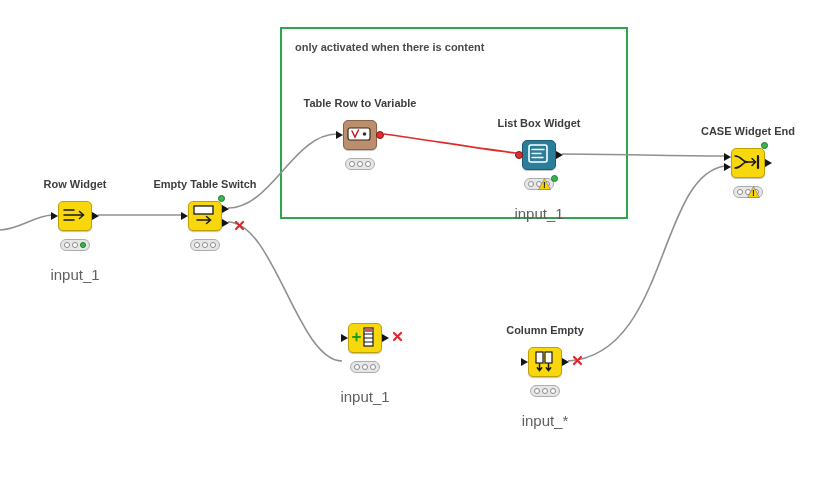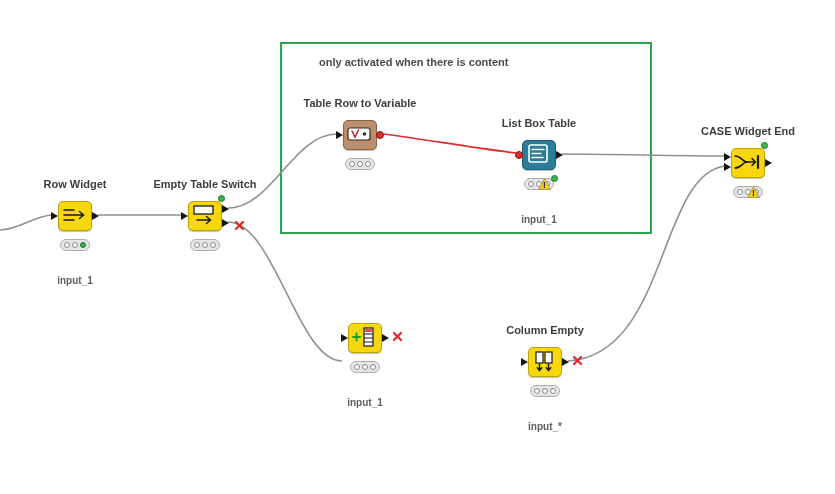--- a/index.html
+++ b/index.html
@@ -2,21 +2,21 @@
 <html><head>
 <meta charset="utf-8">
 <style>
   html,body{margin:0;padding:0;background:#fff;}
   .canvas{
     position:relative;width:835px;height:494px;background:#fff;overflow:hidden;
     font-family:"Liberation Sans",sans-serif;
   }
   
   .annotation{position:absolute;z-index:1;background:transparent;}
-  .annotation.green{left:280px;top:42px;width:344px;height:188px;border:2px solid var(--annotation-green,#2ea44f);padding-left:24px;}
+  .annotation.green{left:280px;top:27px;width:344px;height:188px;border:2px solid var(--annotation-green,#2ea44f);}
   .annotation.orange{left:280px;top:258px;width:344px;height:206px;border:2px solid var(--annotation-orange,#f09d33);}
   .annotation-title{font-size:11px;font-weight:bold;color:#4a4a4a;padding:11px 13px;white-space:pre-line;line-height:15px;}
   
   svg.edges{position:absolute;left:0;top:0;z-index:2;}
   .edge{fill:none;stroke:var(--edge-gray,#909090);stroke-width:1.6;}
   .edge.red{stroke:var(--edge-red,#e02b2b);stroke-width:1.7;}
   
   .node{position:absolute;z-index:3;width:240px;margin-left:-120px;display:flex;flex-direction:column;align-items:center;}
   .node-label{font-size:11px;font-weight:bold;color:#3d3d3d;height:14px;line-height:14px;margin-bottom:10px;white-space:nowrap;}
   .node-body{position:relative;width:32px;height:28px;border-radius:5px;box-shadow:0 1px 1px rgba(0,0,0,.25);}
@@ -29,21 +29,21 @@
   .port.out{right:-8px;}
   .flowport{position:absolute;width:8px;height:8px;border-radius:50%;background:#d93030;border:1px solid #8a1515;box-sizing:border-box;}
   .state-dot{position:absolute;width:7px;height:7px;border-radius:50%;background:var(--state-green,#3ab54a);border:1px solid #1d7a2c;box-sizing:border-box;z-index:4;}
   .red-x{position:absolute;z-index:5;line-height:0;}
   
   .traffic{position:relative;margin-top:8px;width:30px;height:12px;background:#e6e6e6;border:1px solid #adadad;border-radius:6px;
     display:flex;align-items:center;justify-content:center;gap:2px;box-sizing:border-box;}
   .dot{width:6px;height:6px;border-radius:50%;background:#fff;border:1px solid #8a8a8a;box-sizing:border-box;}
   .dot.green{background:var(--state-green,#3ab54a);border-color:#1d7a2c;}
   .warn{position:absolute;left:13px;top:-1px;z-index:5;line-height:0;}
-  .node-sublabel{margin-top:23px;font-size:10px;color:#5f5f5f;height:13px;line-height:13px;white-space:nowrap;font-weight:bold;}
+  .node-sublabel{margin-top:17px;font-size:15px;color:#5f5f5f;height:13px;line-height:13px;white-space:nowrap;}
 </style>
 </head>
 <body style="--node-yellow: #f8d70c; --node-yellow-border: #bfa106; --node-tan: #bb8e6d; --node-tan-border: #8a6248; --node-teal: #2a7e99; --node-teal-border: #1b5d73; --annotation-green: #2ea44f; --annotation-orange: #f09d33; --edge-gray: #909090; --edge-red: #e02b2b; --inactive-x-red: #e3242c; --state-green: #3ab54a; --warning-yellow: #f7d100;">
 
 <div class="canvas">
 
   <div class="annotation green">
     <div class="annotation-title">only activated when there is content</div>
   </div>
 
@@ -117,21 +117,21 @@
       <span class="flowport" style="right:-8px;top:10px;"></span>
     </div>
     <div class="traffic">
       <span class="dot"></span>
         <span class="dot"></span>
         <span class="dot"></span>
     </div>
   </div>
 
   <div class="node" style="left:539px;top:116px;">
-    <div class="node-label">List Box Table</div>
+    <div class="node-label">List Box Widget</div>
     <div class="node-body teal">
       <svg width="32" height="28" viewBox="0 0 32 28">
         <rect x="7" y="5" width="18" height="17" rx="2" fill="none" stroke="#ffffff" stroke-width="1.6"></rect>
         <g stroke="#ffffff" stroke-width="1.4" stroke-linecap="round">
           <line x1="10" y1="9.5" x2="22" y2="9.5"></line>
           <line x1="10" y1="13.5" x2="19" y2="13.5"></line>
           <line x1="10" y1="17.5" x2="21" y2="17.5"></line>
         </g>
       </svg>
       <span class="flowport" style="left:-8px;top:10px;"></span>

